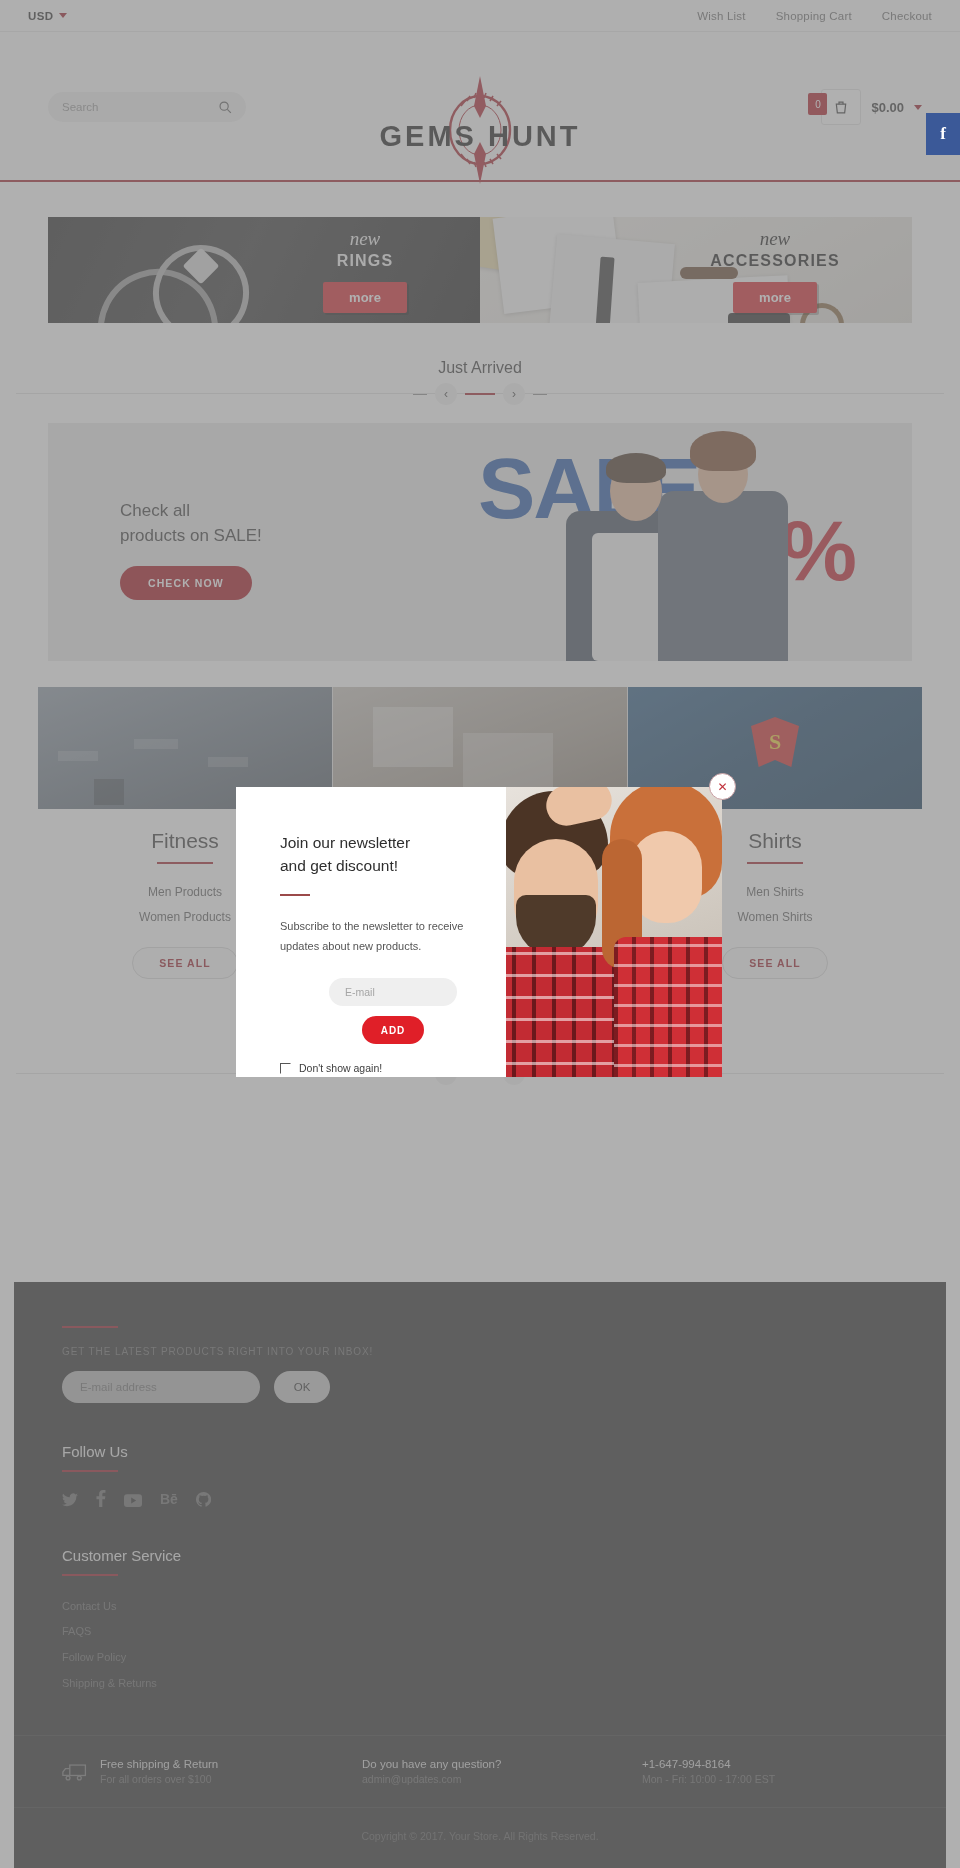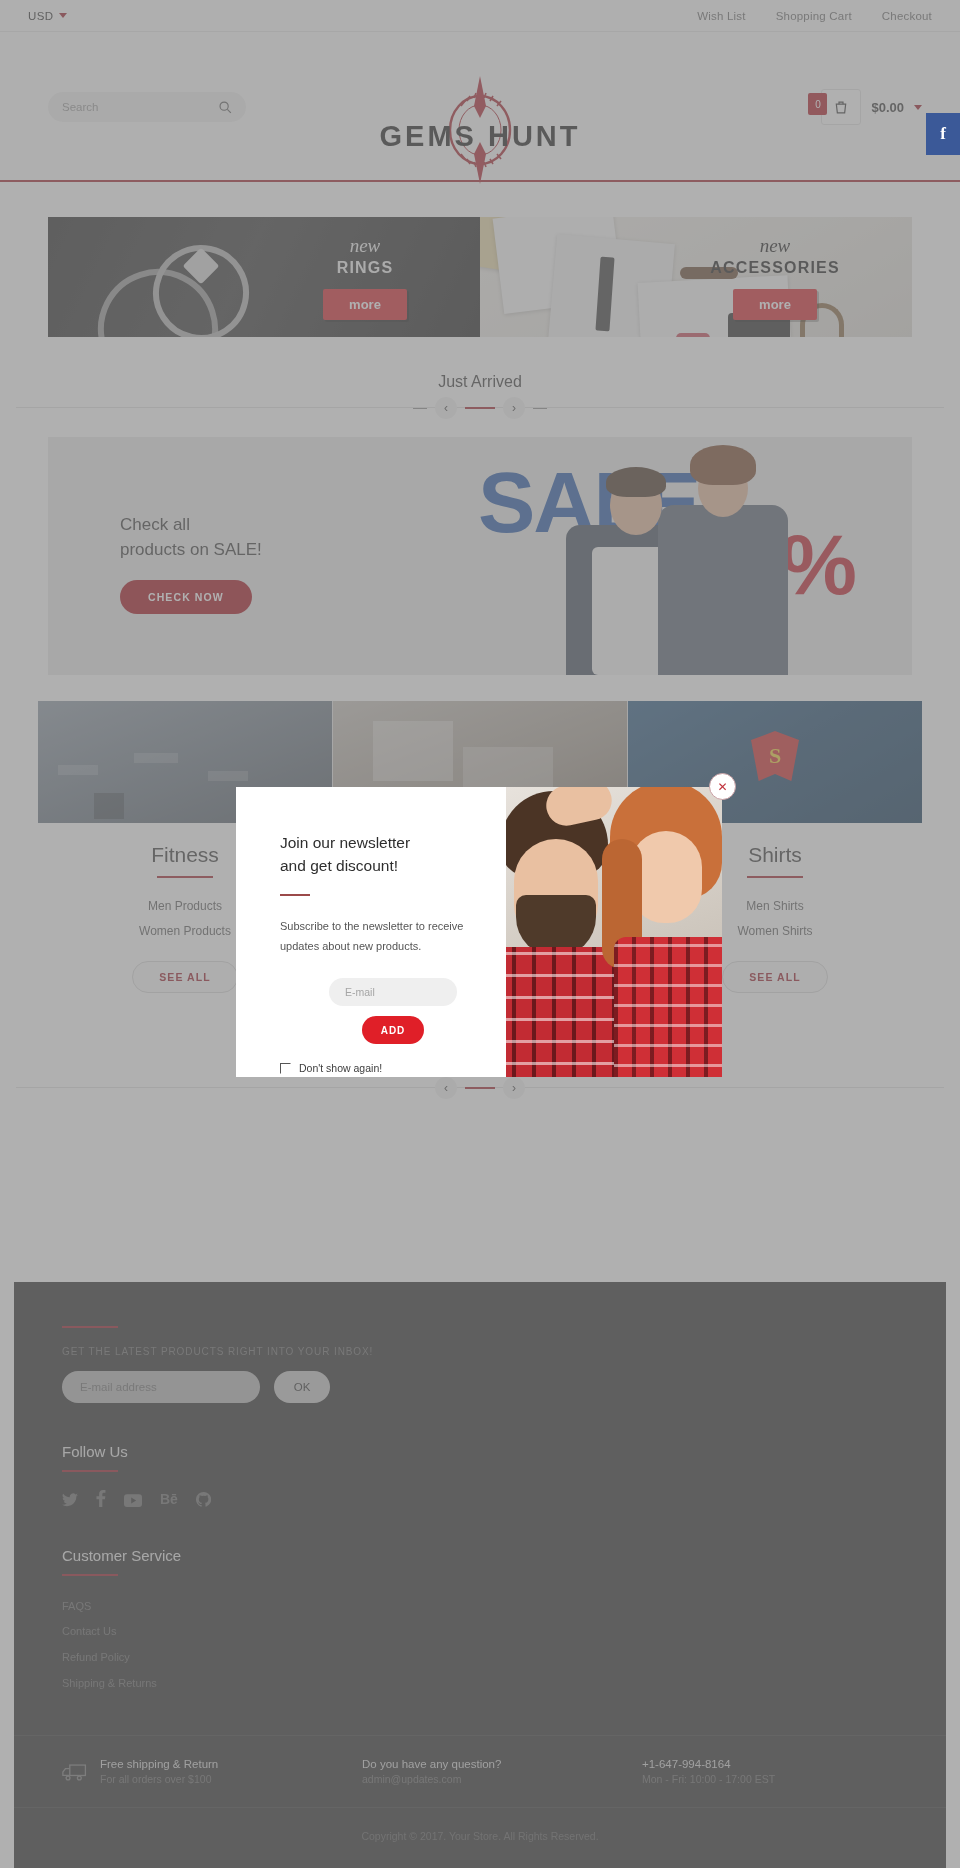--- a/index.html
+++ b/index.html
@@ -17,21 +17,21 @@
     position:absolute; inset:0; background: rgba(128,128,128,0.62);
     z-index: 50;
   }
 
   
   .topbar {
     position:relative; height:32px; background:#fbfbfb;
     border-bottom:1px solid #e7e7e7;
     display:flex; align-items:center; padding:0 28px;
   }
-  .currency { display:flex; align-items:center; gap:6px; font-size:11.5px; font-weight:normal; color:#2f2f2f; letter-spacing:.4px; cursor:pointer;}
+  .currency { display:flex; align-items:center; gap:6px; font-size:11.5px; font-weight:bold; color:#2f2f2f; letter-spacing:.4px; cursor:pointer;}
   .caret { width:0;height:0;border-left:4px solid transparent;border-right:4px solid transparent;border-top:5px solid #9b1c28; display:inline-block;}
   .topnav { margin-left:auto; display:flex; gap:30px; }
   .topnav a { font-size:11.5px; color:#6f6f6f; text-decoration:none; letter-spacing:.2px;}
 
   
   .header { position:relative; height:150px; background:#fdfdfd; border-bottom:2px solid #a3242f; }
   .search-wrap {
     position:absolute; left:48px; top:60px; width:198px; height:30px;
     background:#efefef; border-radius:16px; display:flex; align-items:center; padding:0 14px;
   }
@@ -57,21 +57,21 @@
   .cart-caret { width:0;height:0;border-left:4px solid transparent;border-right:4px solid transparent;border-top:5px solid #9b1c28;}
 
   .fb-tab {
     position:absolute; right:0; top:113px; width:34px; height:42px; background:#3b5998;
     display:flex; align-items:center; justify-content:center; color:#fff; font-size:17px; font-weight:bold;
     font-family:"Liberation Serif",serif; z-index:60;
   }
 
   
   .banner-row { display:flex; gap:0; margin:35px 48px 0 48px; }
-  .banner { position:relative; height:120px; flex:1; overflow:hidden;padding-left:20px; }
+  .banner { position:relative; height:106px; flex:1; overflow:hidden;padding-left:20px; }
   .banner.rings { background:linear-gradient(115deg,#2b2b2b 0%,#3a3a3a 45%,#232323 100%); }
   .banner.acc { background:linear-gradient(150deg,#f4f1ec 0%,#e8e6e1 55%,#dedbd5 100%); }
   .ring-shape{position:absolute;border:6px solid #8d8d8d;border-radius:50%;}
   .r1{width:120px;height:120px;left:50px;top:52px;transform:rotate(-18deg);border-color:#9a9a9a;}
   .r2{width:96px;height:96px;left:105px;top:28px;transform:rotate(12deg);border-color:#b4b4b4;}
   .gem{position:absolute;left:140px;top:36px;width:26px;height:26px;background:#d8d8d8;transform:rotate(45deg);border-radius:3px;}
   .acc-card{position:absolute;background:#fff;box-shadow:0 1px 4px rgba(0,0,0,.18);}
   .a1{left:18px;top:-6px;width:120px;height:96px;transform:rotate(-7deg);background:#fafafa;}
   .a2{left:72px;top:22px;width:118px;height:118px;transform:rotate(5deg);background:#f2f2f2;}
   .a3{left:160px;top:62px;width:150px;height:96px;transform:rotate(-3deg);background:#f7f7f7;}
@@ -419,23 +419,23 @@
             <svg width="15" height="15" viewBox="0 0 16 16" fill="currentColor">
                 <path d="M8 0a8 8 0 0 0-2.5 15.6c.4.1.5-.2.5-.4v-1.4c-2.2.5-2.7-1-2.7-1-.4-1-.9-1.2-.9-1.2-.7-.5.1-.5.1-.5.8.1 1.2.8 1.2.8.7 1.2 1.9.9 2.4.7.1-.5.3-.9.5-1.1-1.8-.2-3.6-.9-3.6-3.9 0-.9.3-1.6.8-2.1 0-.2-.3-1 .1-2.1 0 0 .7-.2 2.2.8a7.6 7.6 0 0 1 4 0c1.5-1 2.2-.8 2.2-.8.4 1.1.2 1.9.1 2.1.5.5.8 1.2.8 2.1 0 3-1.8 3.7-3.6 3.9.3.3.5.8.5 1.5v2.2c0 .2.1.5.6.4A8 8 0 0 0 8 0z"></path>
               </svg>
           </span>
         </div>
       </div>
 
       <div class="f-block">
         <div class="f-h">Customer Service</div>
         <div class="f-ul"></div>
+        <a class="f-link" href="#">Contact Us</a>
         <a class="f-link" href="#">FAQS</a>
-        <a class="f-link" href="#">Contact Us</a>
-        <a class="f-link" href="#">Refund Policy</a>
+        <a class="f-link" href="#">Follow Policy</a>
         <a class="f-link" href="#">Shipping &amp; Returns</a>
       </div>
     </div>
 
     <div class="f-info">
       <div class="info-col c1">
         <svg width="26" height="20" viewBox="0 0 30 22" fill="none" stroke="#7a7a7a" stroke-width="1.5">
           <rect x="9" y="3" width="18" height="12"></rect>
             <path d="M9 7H4l-3 4v4h8"></path>
           <circle cx="7" cy="18" r="2.2"></circle>

